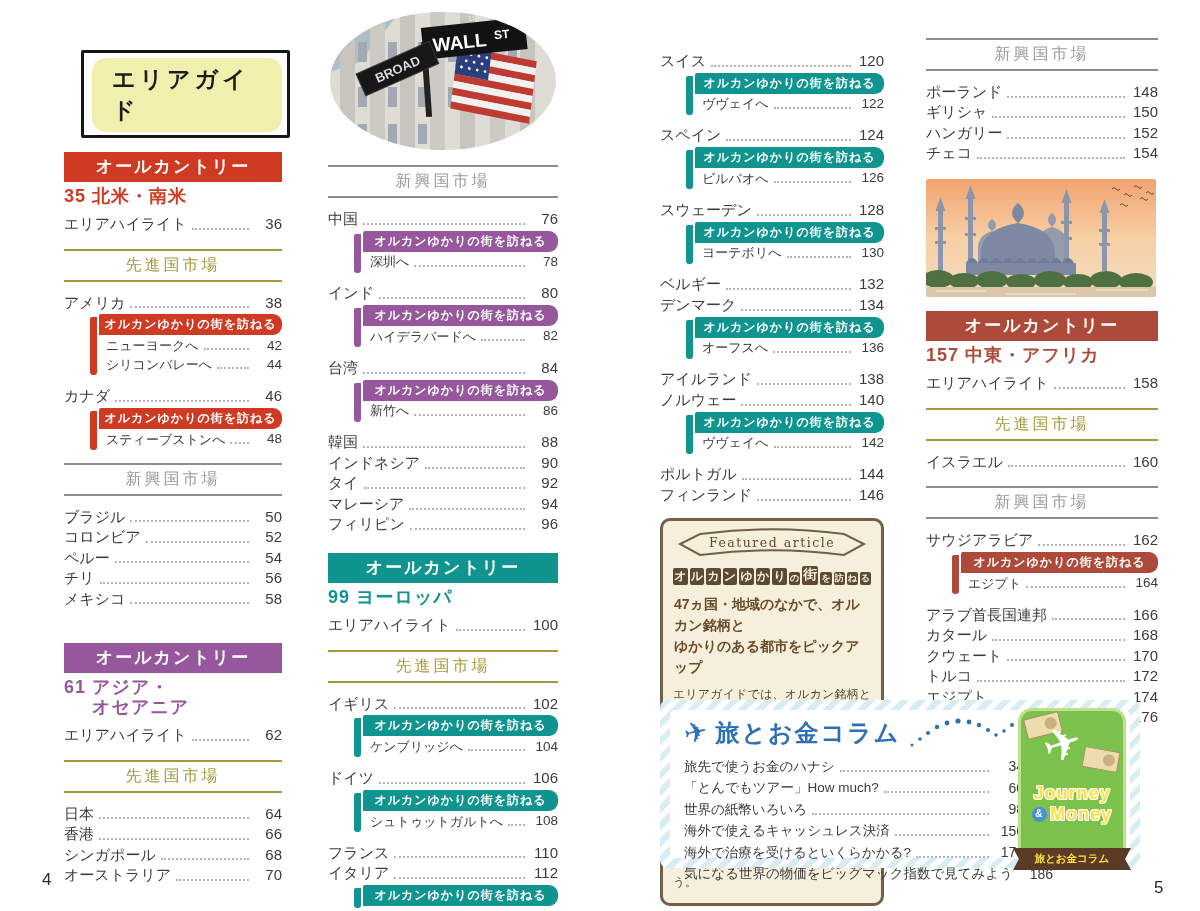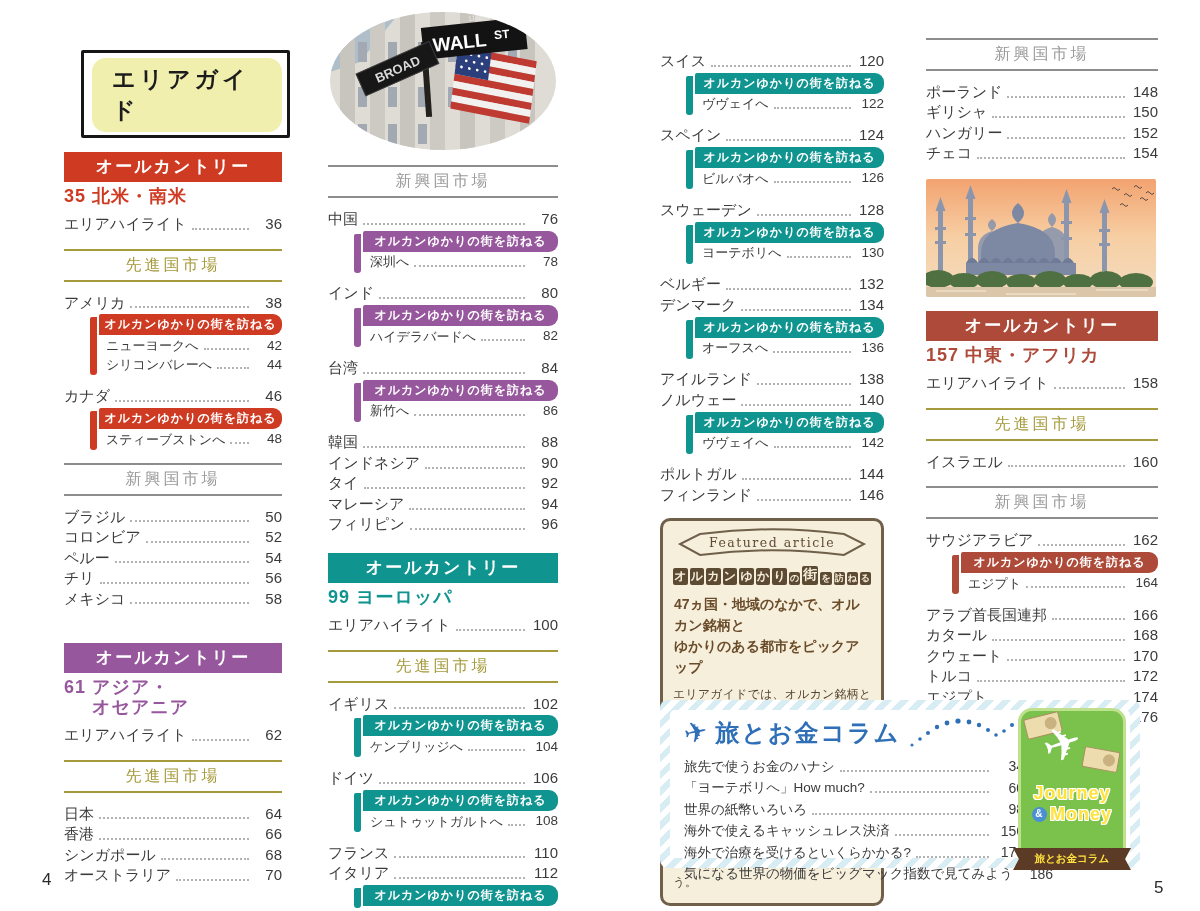--- a/index.html
+++ b/index.html
@@ -953,21 +953,21 @@
     </div>
     <div class="tb-items">
 
         <div class="row">
           <span class="lbl">旅先で使うお金のハナシ</span>
           <span class="dots"></span>
           <span class="pg">34</span>
         </div>
 
         <div class="row">
-          <span class="lbl">「ヨーテボリへ」How much?</span>
+          <span class="lbl">「とんでもツアー」How much?</span>
           <span class="dots"></span>
           <span class="pg">60</span>
         </div>
 
         <div class="row">
           <span class="lbl">世界の紙幣いろいろ</span>
           <span class="dots"></span>
           <span class="pg">98</span>
         </div>
 

